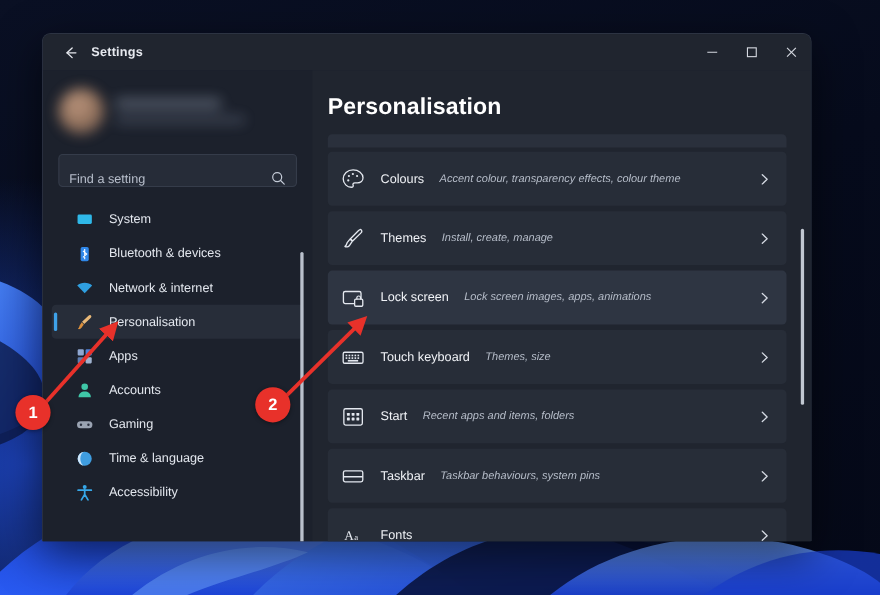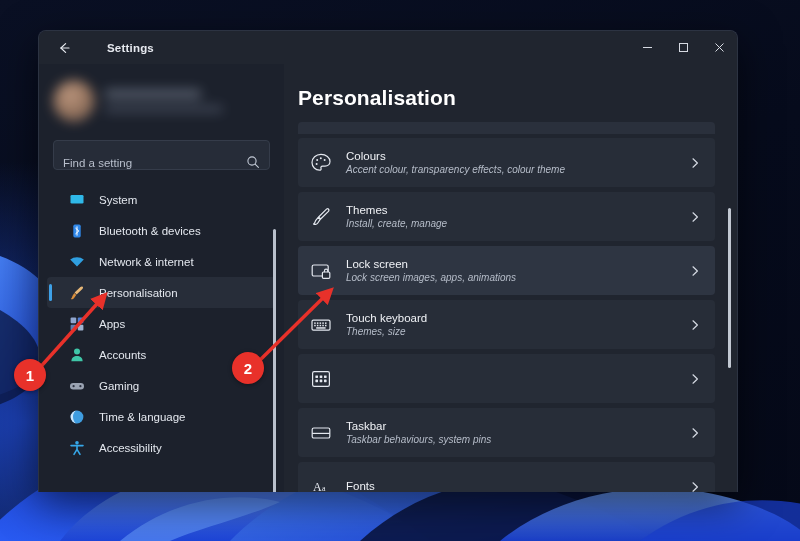--- a/index.html
+++ b/index.html
@@ -33,21 +33,21 @@
     box-shadow: 0 12px 40px rgba(0,0,0,.55);
     border: 1px solid #2c3342;
     border-bottom: none;
   }
 
   
   #titlebar {
     position: relative;
     height: 33px;
     background: #20252f;
-    display: flex; align-items: center; gap: 24px;
+    display: flex; align-items: center;
   }
   #back-button {
     width: 30px; height: 24px; margin-left: 10px;
     display: flex; align-items: center; justify-content: center;
     border-radius: 4px; cursor: pointer;
   }
   #back-button svg { display: block; }
   #app-title {
     font-size: 11.5px; font-weight: bold; color: #e6e9ef;
     margin-left: 4px; letter-spacing: .2px;
@@ -150,21 +150,21 @@
   .card {
     position: relative;
     height: 49px; margin-right: 22px; margin-bottom: 5px;
     background: #272d38; border-radius: 4px;
     display: flex; align-items: center;
     padding-left: 12px; gap: 14px;
     cursor: pointer;
   }
   .card.hovered { background: #2e3542; align-items: center; }
   .card-icon { width: 22px; height: 22px; flex: none; display: block; }
-  .card-text { display: flex; flex-direction: column; gap: 2px; }
+  .card-text { display: flex; flex-direction: row; gap: 14px; }
   .card-title { font-size: 11.5px; color: #f0f2f6; }
   .card-sub { font-size: 10px; color: #b6bdc9; font-style: italic; }
   .card-chevron {
     margin-left: auto; margin-right: 14px;
     display: flex; align-items: center;
   }
   #content-scrollbar {
     position: absolute; right: 6px; top: 144px;
     width: 3px; height: 160px;
     background: #c2c8d2; border-radius: 2px; cursor: pointer;
@@ -440,20 +440,24 @@
               <rect x="2.6" y="3.6" width="16.8" height="14.8" rx="1.6" fill="none" stroke="#e4e8ef" stroke-width="1.2"></rect>
               <g fill="#e4e8ef">
                 <rect x="5.4" y="7.4" width="2.6" height="2.6" rx=".4"></rect>
                 <rect x="9.7" y="7.4" width="2.6" height="2.6" rx=".4"></rect>
                 <rect x="14" y="7.4" width="2.6" height="2.6" rx=".4"></rect>
                 <rect x="5.4" y="11.6" width="2.6" height="2.6" rx=".4"></rect>
                 <rect x="9.7" y="11.6" width="2.6" height="2.6" rx=".4"></rect>
                 <rect x="14" y="11.6" width="2.6" height="2.6" rx=".4"></rect>
               </g>
             </svg>
+            <div class="card-text">
+              <div class="card-title">Start</div>
+              <div class="card-sub">Recent apps and items, folders</div>
+            </div>
             <div class="card-chevron">
               <svg width="12" height="12" viewBox="0 0 12 12">
                   <path d="M4 1.8 L8.4 6 L4 10.2" fill="none" stroke="#d4d9e2" stroke-width="1.2" stroke-linecap="round" stroke-linejoin="round"></path>
                 </svg>
             </div>
           </div>
 
           <div class="card">
             <svg class="card-icon" viewBox="0 0 22 22">
               <rect x="2.2" y="6" width="17.6" height="10" rx="1.6" fill="none" stroke="#e4e8ef" stroke-width="1.2"></rect>

